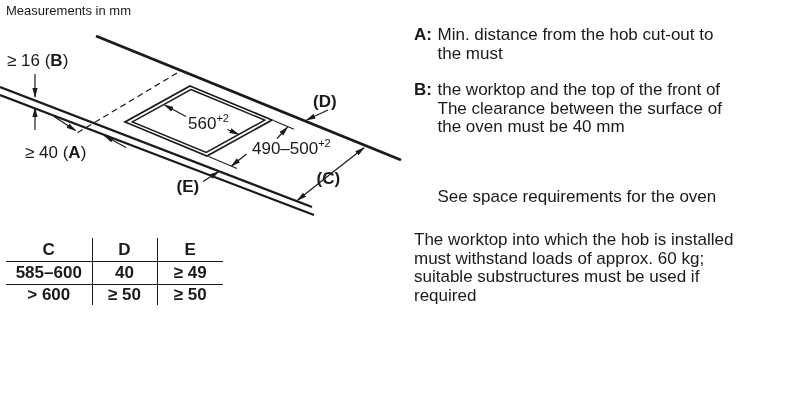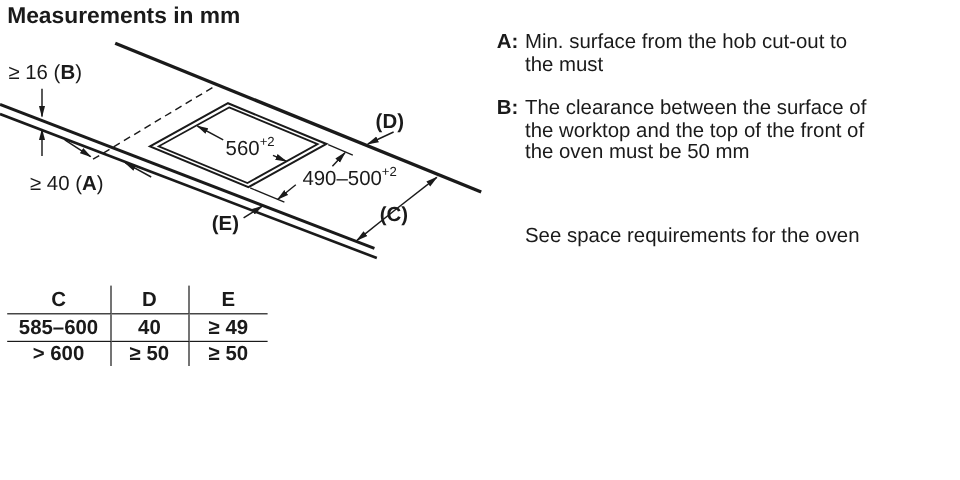--- a/index.html
+++ b/index.html
@@ -1,21 +1,21 @@
 <!DOCTYPE html>
 <html><head>
 <meta charset="utf-8">
 <style>
   html,body { margin:0; padding:0; background:#fff; }
   .page {
     position:relative; width:800px; height:400px; overflow:hidden;
     background:#ffffff; color:#1a1a1a;
     font-family:"Liberation Sans", sans-serif;
   }
-  .title { position:absolute; left:6px; top:3px; font-size:19px; line-height:1.2;font-weight:bold; }
+  .title { position:absolute; left:6px; top:3px; font-size:13px; line-height:1.2; }
   .diagram { position:absolute; left:0; top:0; }
   .diagram text { font-family:"Liberation Sans", sans-serif; fill:#1a1a1a; }
   .dims {
     position:absolute; left:6px; top:238px;
     border-collapse:collapse; font-size:17px; table-layout:fixed;
   }
   .dims col.c1 { width:86px; } .dims col.c2 { width:65px; } .dims col.c3 { width:66px; }
   .dims th, .dims td { text-align:center; padding:0; font-weight:bold; }
   .dims thead th { font-weight:bold; height:23px; border-bottom:1.6px solid #1a1a1a; }
   .dims tbody tr.r1 td { height:22px; border-bottom:1.6px solid #1a1a1a; }
@@ -96,34 +96,42 @@
         <td>&gt; 600</td>
         <td>≥ 50</td>
         <td>≥ 50</td>
       </tr>
     </tbody>
   </table>
 
   <div class="note note-a">
     <span class="note-label">A:</span>
     <div class="note-lines">
-      <div>Min. surface from the hob cut-out to</div>
+      <div>Min. distance from the hob cut-out to</div>
       <div>the must</div>
     </div>
   </div>
 
   <div class="note note-b">
     <span class="note-label">B:</span>
     <div class="note-lines">
+      <div>the worktop and the top of the front of</div>
       <div>The clearance between the surface of</div>
-      <div>the worktop and the top of the front of</div>
-      <div>the oven must be 50 mm</div>
+      <div>the oven must be 40 mm</div>
     </div>
   </div>
 
   <div class="note note-see">
     <div class="note-lines">
       <div>See space requirements for the oven</div>
     </div>
   </div>
 
+  <div class="note note-load no-indent">
+    <div class="note-lines">
+      <div>The worktop into which the hob is installed</div>
+      <div>must withstand loads of approx. 60 kg;</div>
+      <div>suitable substructures must be used if</div>
+      <div>required</div>
+    </div>
+  </div>
 
 </div>
 
 </body></html>

